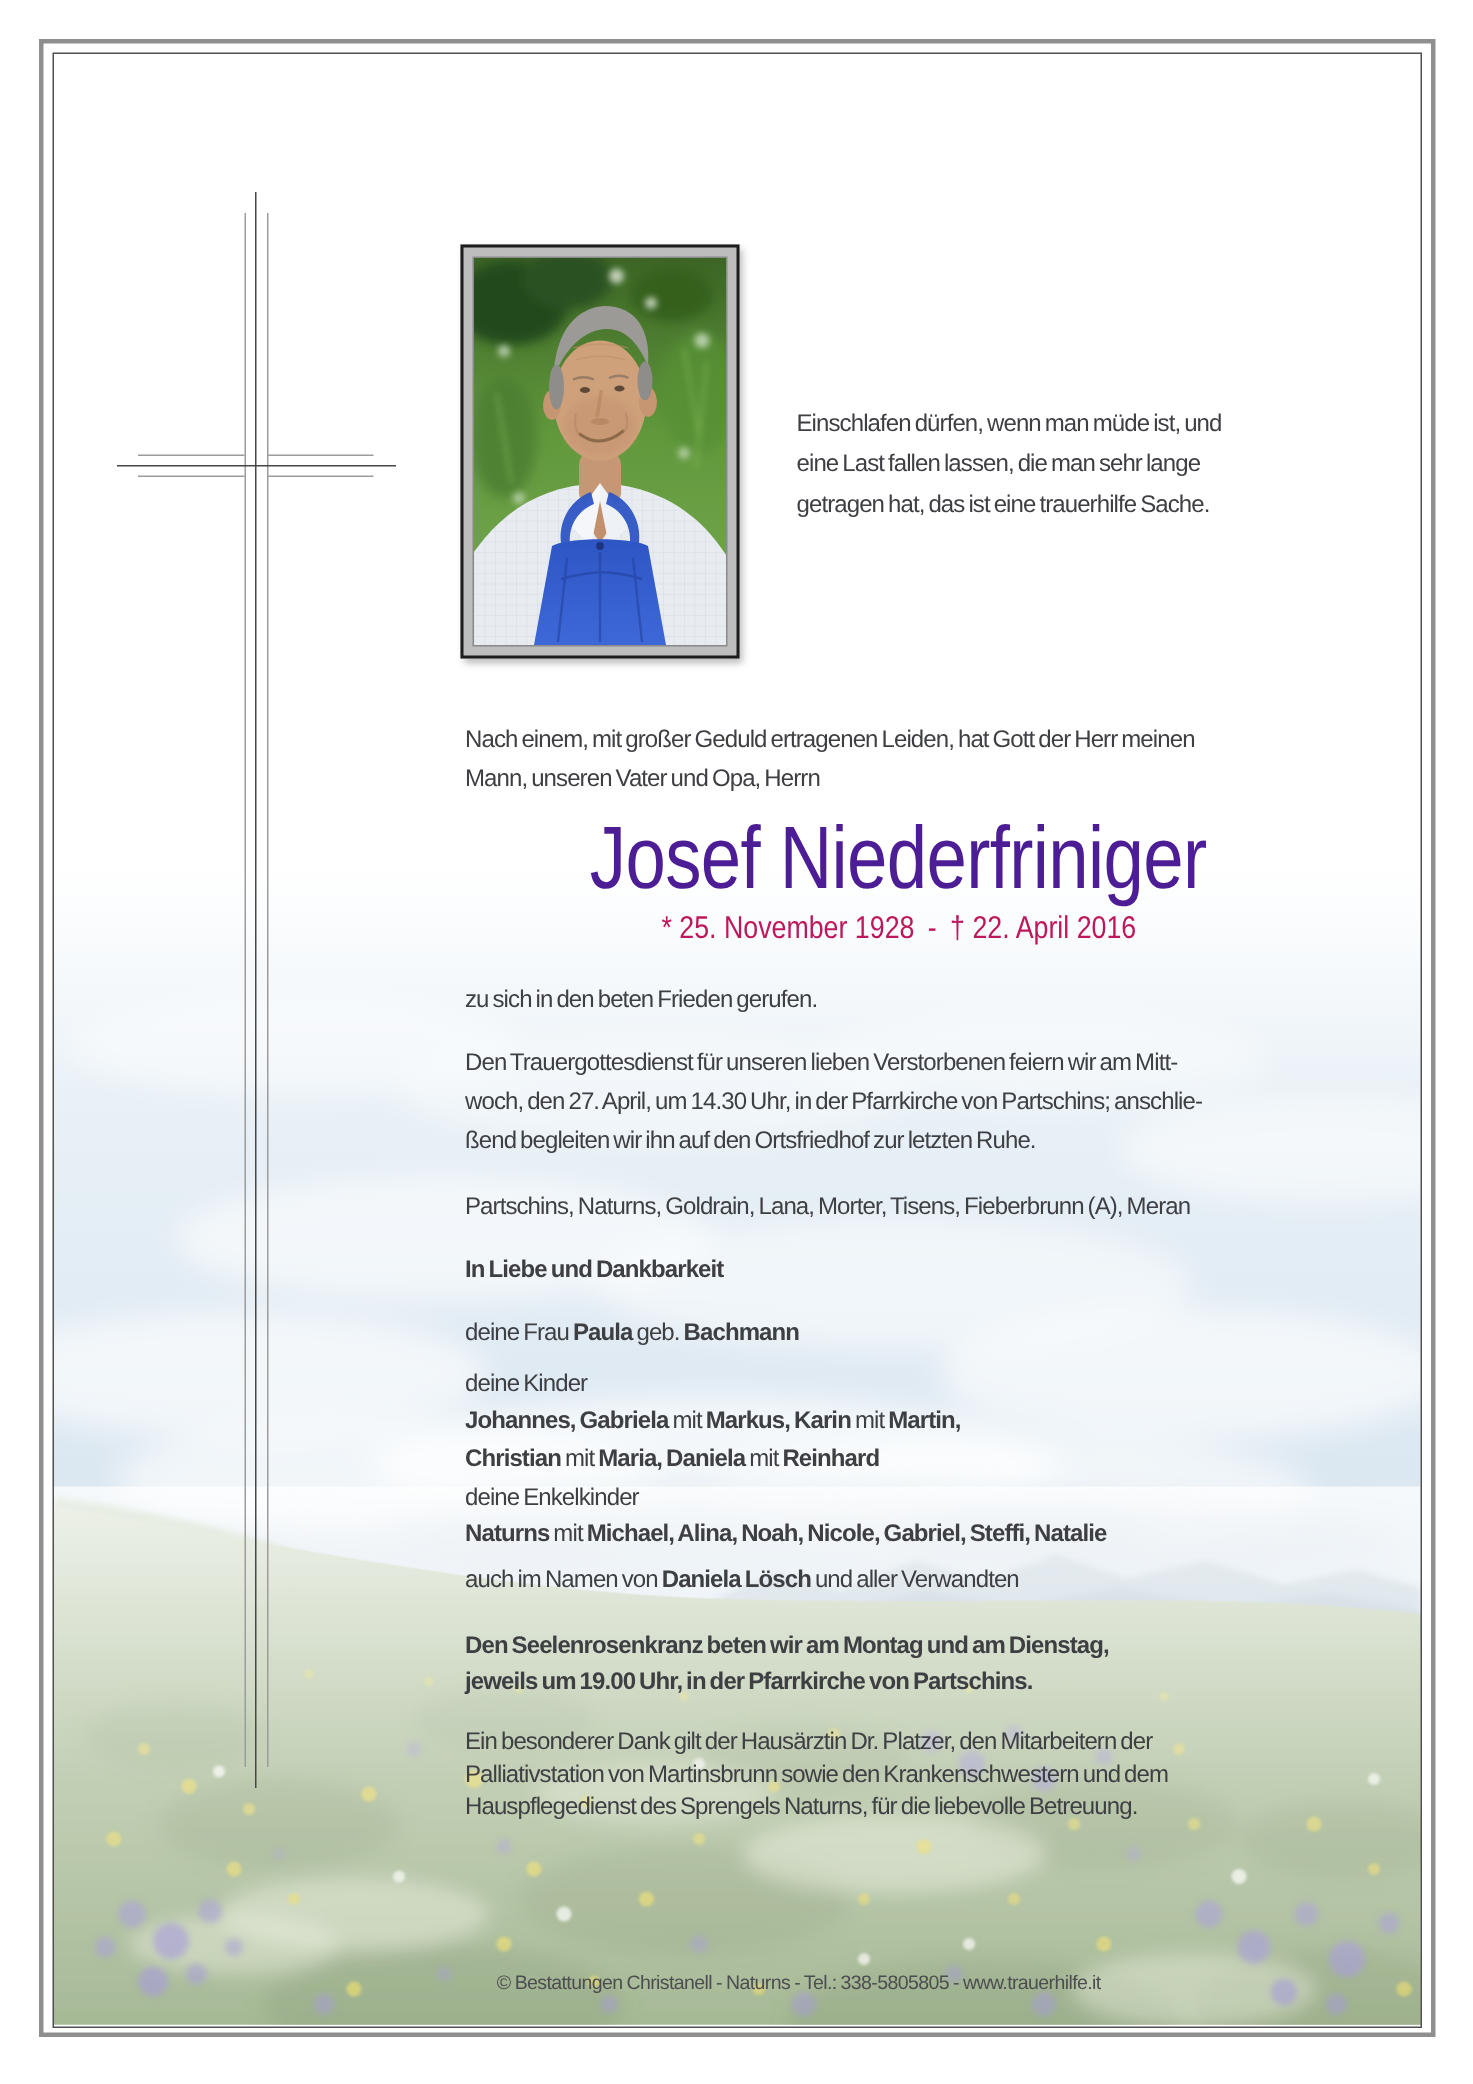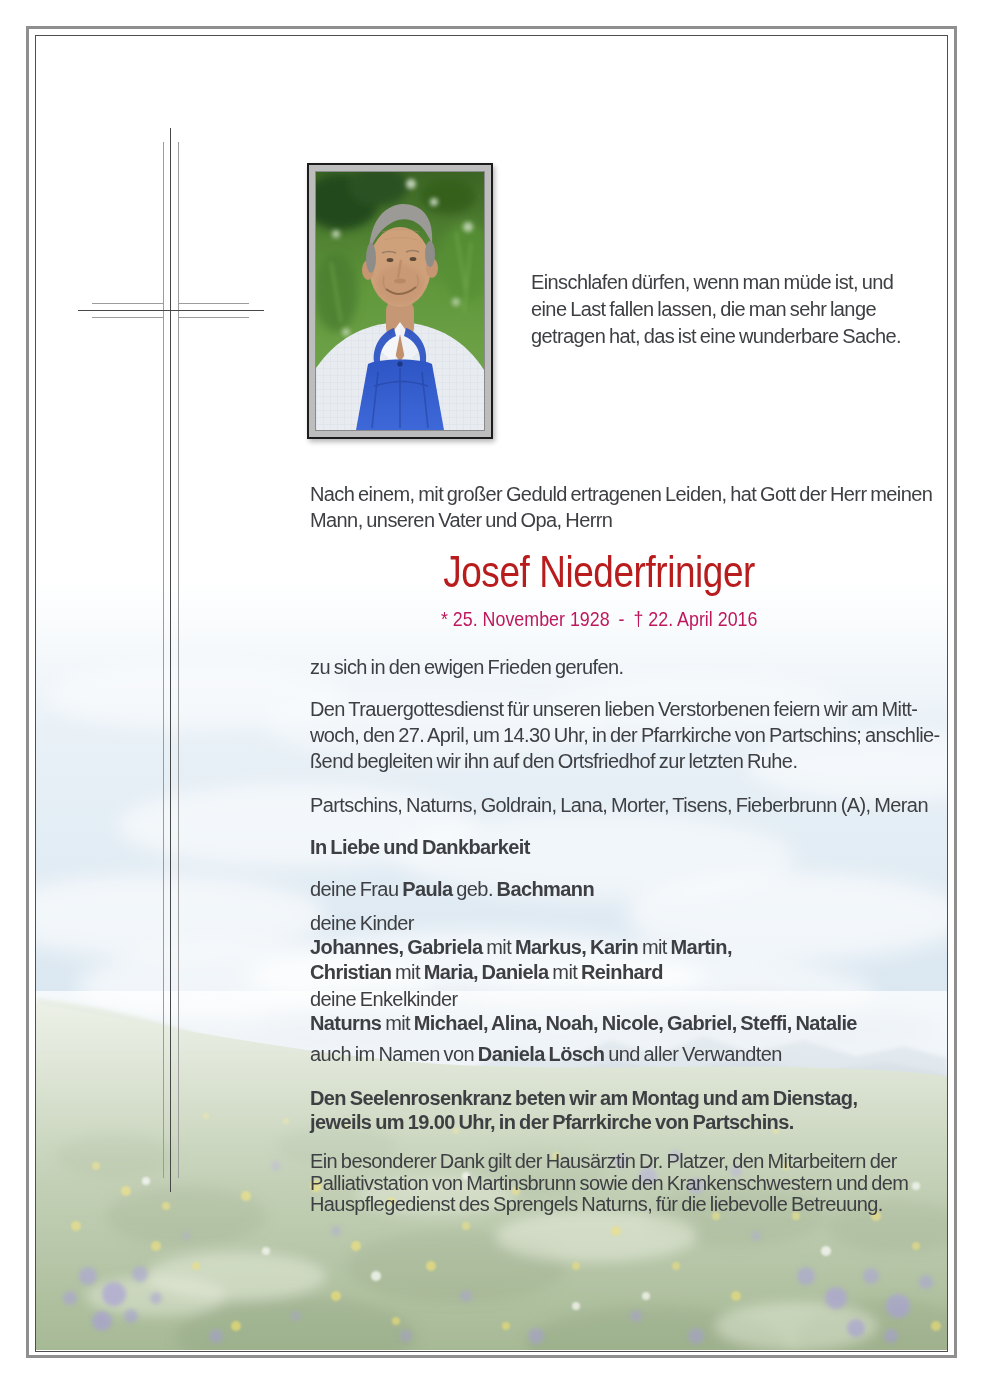--- a/index.html
+++ b/index.html
@@ -12,31 +12,31 @@
   
   .bg-art{left:36px;top:36px;width:911px;height:1314px;}
   
   .xl{background:#474747;}
   .gl{background:#9c9c9c;}
   
   .photo-frame{left:307px;top:163px;width:168px;height:258px;border:2px solid #1c1c1c;
                background:#bdbdbd;padding:7px;box-shadow:2px 3px 5px rgba(0,0,0,.28);}
   .photo-inner{width:168px;height:258px;outline:1px solid #8a8a8a;display:block;}
   
-  .txt{font-size:20px;line-height:26px;letter-spacing:-0.6px;word-spacing:-1.2px;color:#3e3f43;}
+  .txt{font-size:16px;line-height:26px;letter-spacing:-0.6px;word-spacing:-1.2px;color:#3e3f43;}
   .ln{white-space:nowrap;}
   .lh27 .ln{line-height:27px;}
   .lh26 .ln{line-height:26px;}
   .lh25 .ln{line-height:25px;}
   .lh24 .ln{line-height:24px;font-weight:bold;}
   .lh22 .ln{line-height:21.5px;}
   .b{font-weight:bold;margin-top:42px;}
   .bold{font-weight:bold;}
   .center{text-align:center;}
-  .name{font-size:45px;line-height:50px;color:#b91c1c;letter-spacing:-0.5px;}
+  .name{font-size:59px;line-height:50px;color:#4c1d95;letter-spacing:-0.5px;}
   .name .squeeze{display:inline-block;transform:scaleX(.82);transform-origin:50% 50%;}
   .dates{font-size:21px;line-height:26px;color:#be185d;}
   .dates .squeeze{display:inline-block;transform:scaleX(.85);transform-origin:50% 50%;}
   .footer{font-size:13px;line-height:17px;letter-spacing:-0.4px;word-spacing:-0.5px;color:#4c4d50;text-align:center;}
 </style>
 </head>
 <body>
 
 <div class="page">
 
@@ -303,38 +303,38 @@
         <path d="M58,214 C80,208 92,208 112,214"></path>
       </g>
       <circle cx="84" cy="192" r="2.6" fill="#1c3residue" opacity="0"></circle>
       <circle cx="84" cy="192" r="2.6" fill="#1c3580"></circle>
     </svg>
   </div>
 
   <div class="abs txt lh27" style="left:531px;top:269px;">
       <div class="ln">Einschlafen dürfen, wenn man müde ist, und</div>
       <div class="ln">eine Last fallen lassen, die man sehr lange</div>
-      <div class="ln">getragen hat, das ist eine wunderbare Sache.</div>
+      <div class="ln">getragen hat, das ist eine trauerhilfe Sache.</div>
     </div>
 
   <div class="abs txt lh26" style="left:310px;top:481px;width:578px;">
       <div class="ln">Nach einem, mit großer Geduld ertragenen Leiden, hat Gott der Herr meinen</div>
       <div class="ln">Mann, unseren Vater und Opa, Herrn</div>
     </div>
 
   <div class="abs name center" style="left:310px;top:547px;width:578px;">
     <span class="squeeze">Josef Niederfriniger</span>
   </div>
 
   <div class="abs dates center" style="left:310px;top:606px;width:578px;">
     <span class="squeeze">* 25. November 1928 - † 22. April 2016</span>
   </div>
 
   <div class="abs txt lh26" style="left:310px;top:654px;width:578px;">
-    <div class="ln">zu sich in den ewigen Frieden gerufen.</div>
+    <div class="ln">zu sich in den beten Frieden gerufen.</div>
   </div>
 
   <div class="abs txt lh26" style="left:310px;top:696px;width:578px;">
       <div class="ln">Den Trauergottesdienst für unseren lieben Verstorbenen feiern wir am Mitt-</div>
       <div class="ln">woch, den 27. April, um 14.30 Uhr, in der Pfarrkirche von Partschins; anschlie-</div>
       <div class="ln">ßend begleiten wir ihn auf den Ortsfriedhof zur letzten Ruhe.</div>
     </div>
 
   <div class="abs txt lh26" style="left:310px;top:792px;width:578px;">
     <div class="ln">Partschins, Naturns, Goldrain, Lana, Morter, Tisens, Fieberbrunn (A), Meran</div>
@@ -371,14 +371,17 @@
       <div class="ln">Den Seelenrosenkranz beten wir am Montag und am Dienstag,</div>
       <div class="ln">jeweils um 19.00 Uhr, in der Pfarrkirche von Partschins.</div>
     </div>
 
   <div class="abs txt lh22" style="left:310px;top:1151px;width:578px;">
       <div class="ln">Ein besonderer Dank gilt der Hausärztin Dr. Platzer, den Mitarbeitern der</div>
       <div class="ln">Palliativstation von Martinsbrunn sowie den Krankenschwestern und dem</div>
       <div class="ln">Hauspflegedienst des Sprengels Naturns, für die liebevolle Betreuung.</div>
     </div>
 
+  <div class="abs footer" style="left:295px;top:1313px;width:475px;">
+    <span>© Bestattungen Christanell - Naturns - Tel.: 338-5805805 - www.trauerhilfe.it</span>
+  </div>
 
 </div>
 
 </body></html>

